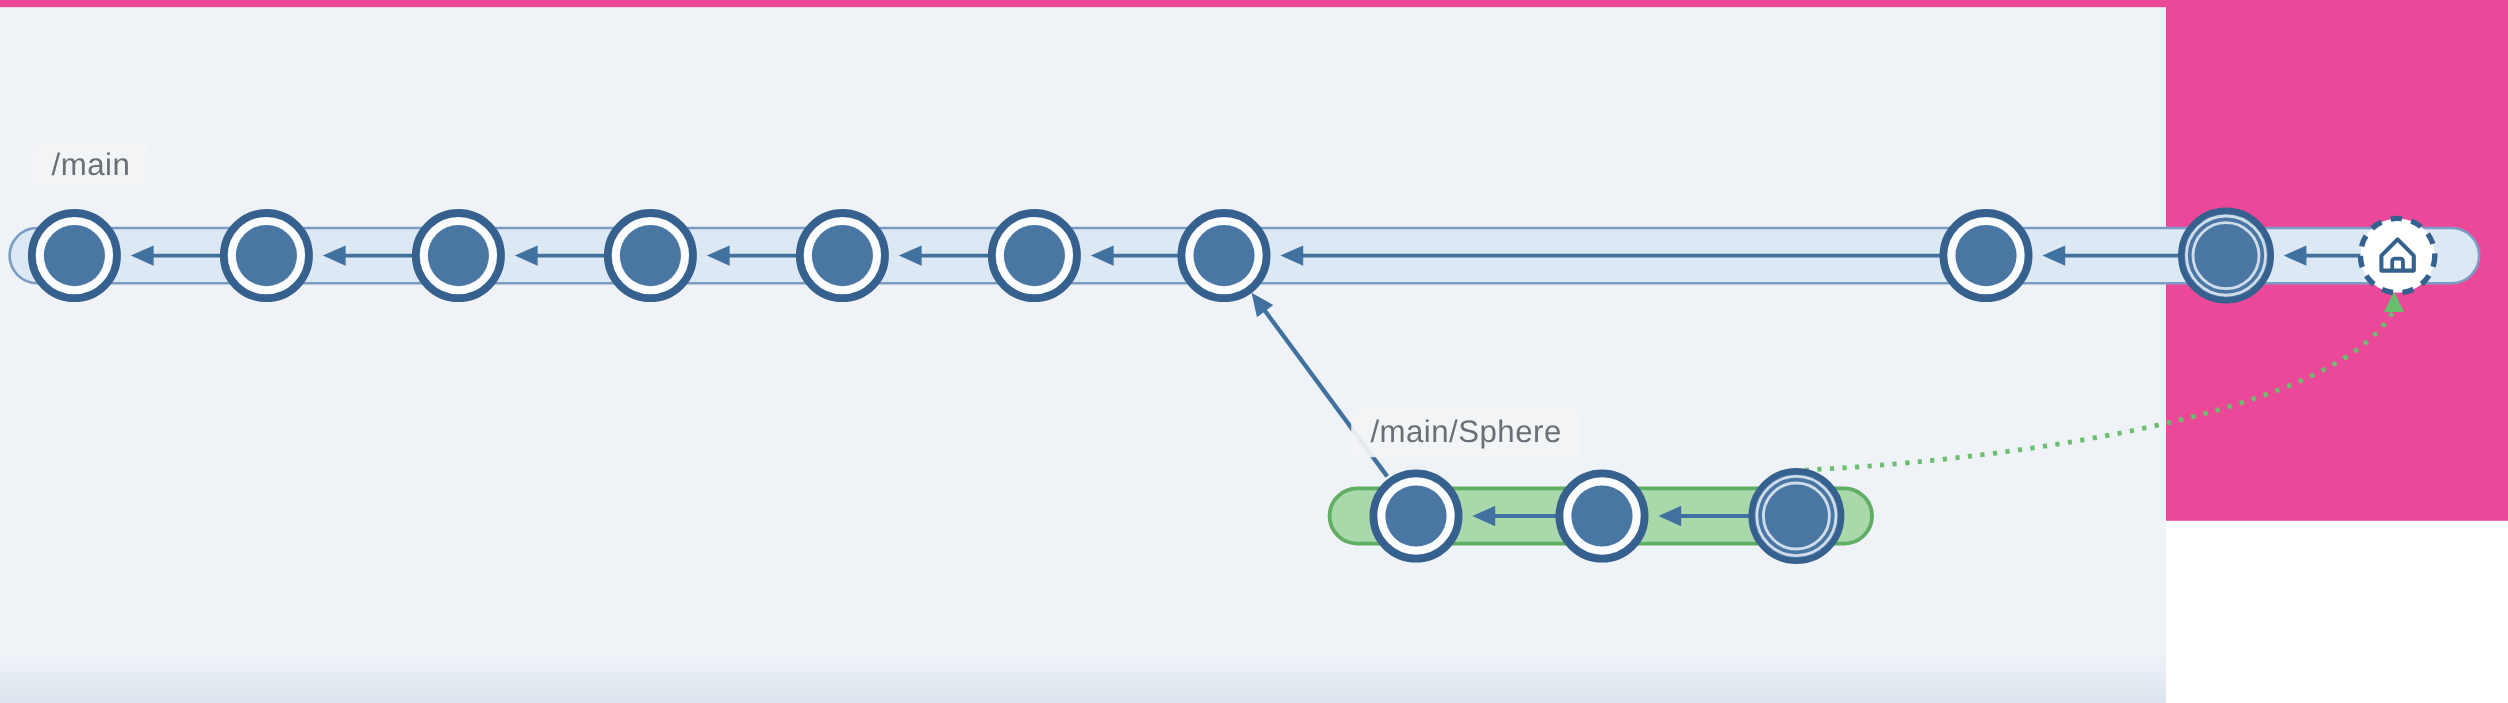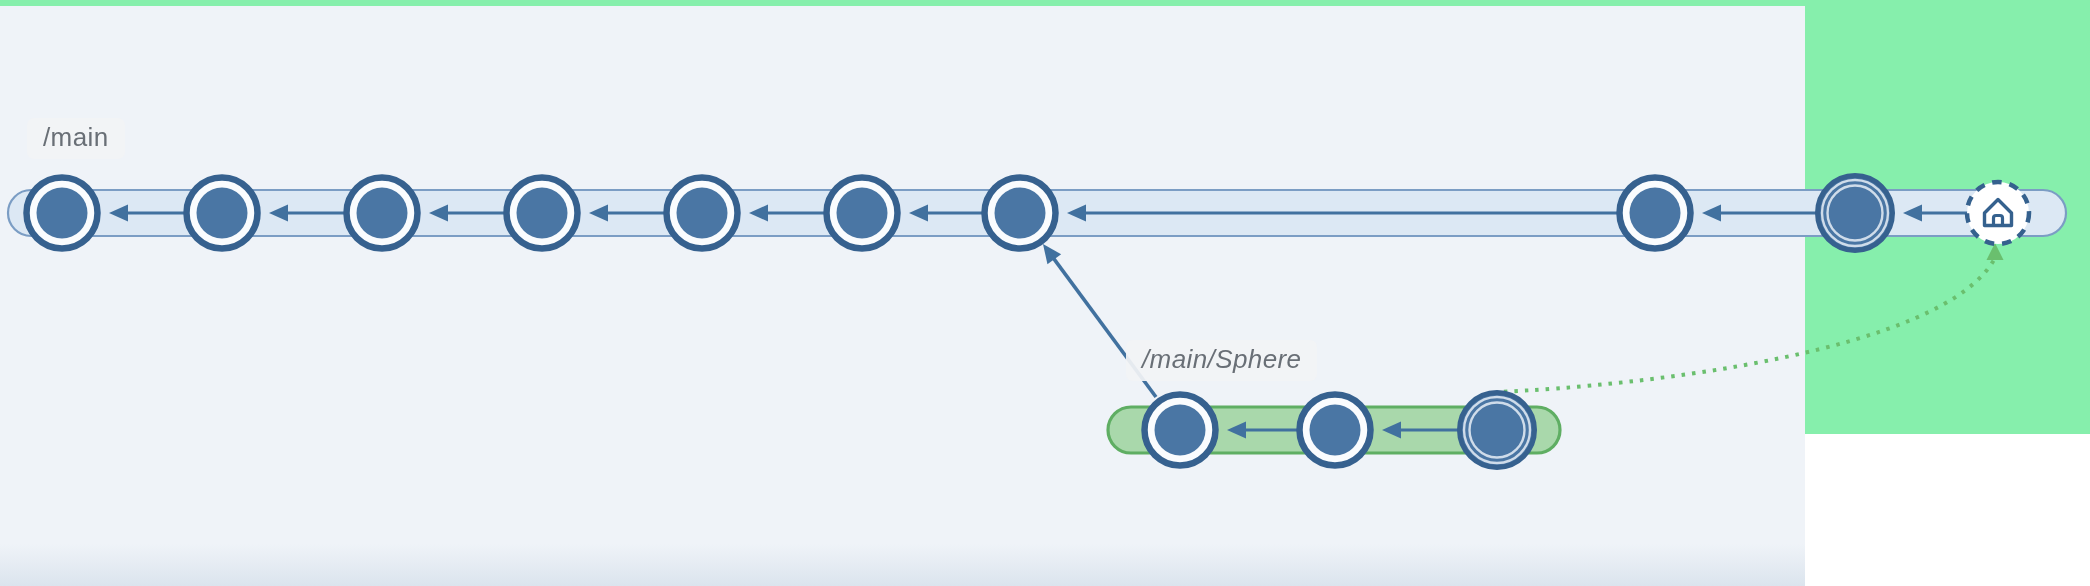--- a/index.html
+++ b/index.html
@@ -8,21 +8,21 @@
     background: #ffffff;
     font-family: "Liberation Sans", sans-serif;
     width: 2090px;
     height: 586px;
     overflow: hidden;
   }
   #stage {
     position: relative;
     width: 2090px;
     height: 434px;
-    background: #86efac;
+    background: #ec4899;
   }
   #panel {
     position: absolute;
     left: 0;
     top: 6px;
     width: 1805px;
     height: 580px;
     background: #eff3f8;
   }
   #panel::after {
@@ -50,21 +50,21 @@
     color: #696f76;
     font-size: 26px;
     font-weight: 500;
     letter-spacing: 0.4px;
     line-height: 1.1;
     white-space: nowrap;
     cursor: pointer;
     user-select: none;
   }
   #label-main   { left: 27px;  top: 118px; }
-  #label-sphere { left: 1126px; top: 340px; font-style: italic; }
+  #label-sphere { left: 1126px; top: 340px; }
 </style>
 </head>
 <body>
 
 <div id="stage">
   <div id="panel"></div>
 
   <svg id="graph" viewBox="0 0 2090 586" xmlns="http://www.w3.org/2000/svg">
       <rect x="8" y="190" width="2058" height="46" rx="23" fill="#dce8f4" stroke="#7b9dc4" stroke-width="2.2"></rect>
       <rect x="1108" y="407" width="452" height="46" rx="23" fill="#a9d8ab" stroke="#5fae63" stroke-width="3.2"></rect>

